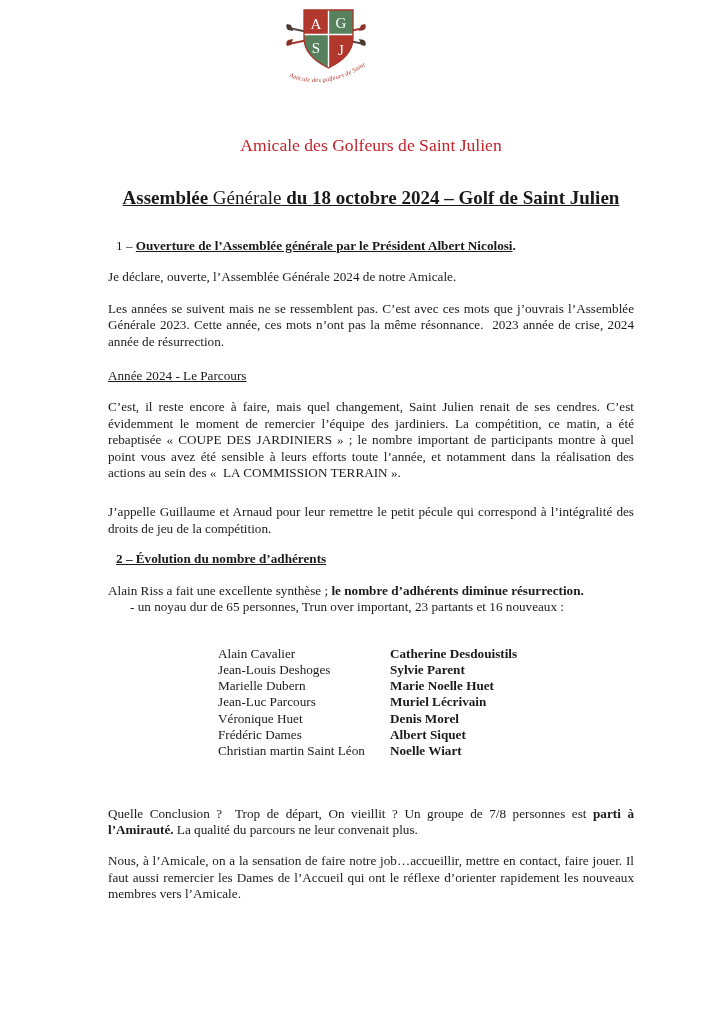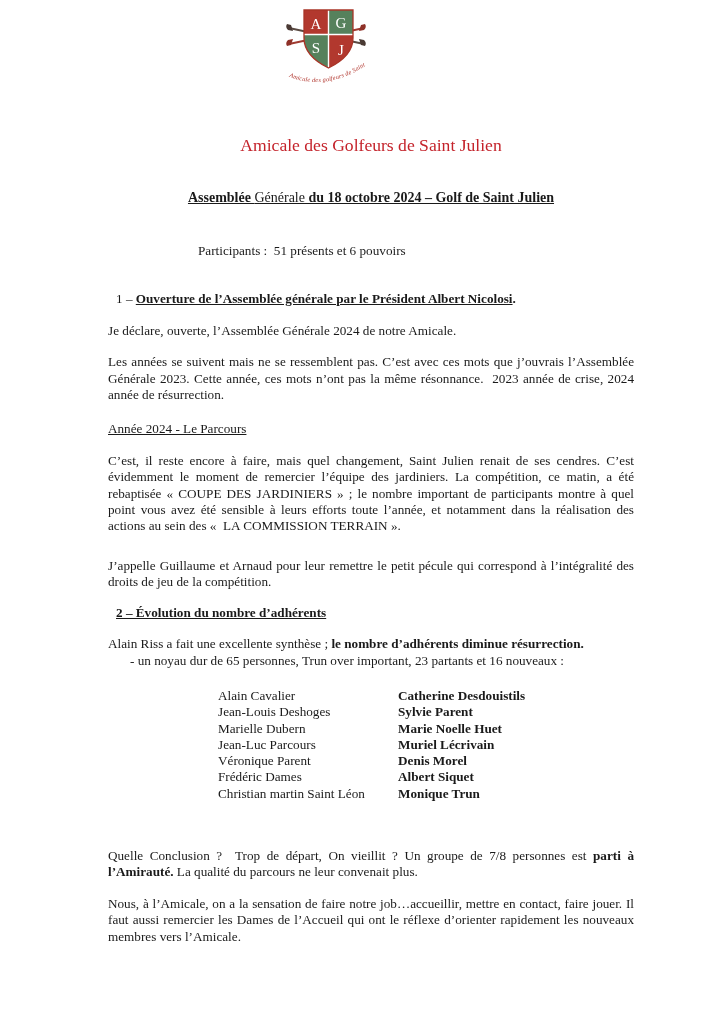--- a/index.html
+++ b/index.html
@@ -25,36 +25,35 @@
     margin: 46px 0 0 0;
     text-align: center;
     font-size: 17.6px;
     font-weight: 400;
     color: #c4232b;
     line-height: 22px;
   }
   .meeting-title {
     margin: 33px 0 0 0;
     text-align: center;
-    font-size: 14px;
+    font-size: 19px;
     font-weight: 700;
     line-height: 17px;
   }
   .u { text-decoration: underline; }
   .b { font-weight: 700; }
   .n { font-weight: 400; }
   .participants { margin: 37px 0 0 90px; }
   .h-num { margin: 32px 0 0 8px; }
   .para { margin: 15px 0 0 0; }
   .just { text-align: justify; }
   .bullet { margin: 0 0 0 22px; }
   .names {
     display: flex;
-    margin: 19px 0 0 110px;
-    gap: 8px;
+    margin: 30px 0 0 110px;
   }
   .names-col { width: 172px; }
   .names-col.second { width: auto; font-weight: bold; }
   .name-row { line-height: 16.3px; }
   .gap-top { margin-top: 46px; }
   .crest-caption {
     font-size: 6.3px;
     fill: #b0342c;
     font-style: italic;
     letter-spacing: 0.2px;
@@ -110,21 +109,20 @@
       <text class="crest-caption">
         <textPath href="#capPath" startOffset="2">Amicale des golfeurs de Saint Julien</textPath>
       </text>
     </svg>
   </div>
 
   <h1 class="doc-title">Amicale des Golfeurs de Saint Julien</h1>
 
   <h2 class="meeting-title"><span class="b u">Assemblée </span><span class="n u">Générale</span><span class="b u"> du 18 octobre 2024 – Golf de Saint Julien</span></h2>
 
-  <p class="participants">Participants :&nbsp; 51 présents et 6 pouvoirs</p>
 
   <p class="h-num"><span class="n">1 – </span><span class="b u">Ouverture de l’Assemblée générale par le Président Albert Nicolosi</span><span class="b">.</span></p>
 
   <p class="para">Je déclare, ouverte, l’Assemblée Générale 2024 de notre Amicale.</p>
 
   <p class="para just">Les années se suivent mais ne se ressemblent pas. C’est avec ces mots que j’ouvrais l’Assemblée Générale 2023. Cette année, ces mots n’ont pas la même résonnance.&nbsp; 2023 année de crise, 2024 année de résurrection.</p>
 
   <p class="para" style="margin-top:18px"><span class="u">Année 2024 - Le Parcours</span></p>
 
   <p class="para just">C’est, il reste encore à faire, mais quel changement, Saint Julien renait de ses cendres. C’est évidemment le moment de remercier l’équipe des jardiniers. La compétition, ce matin, a été rebaptisée « COUPE DES JARDINIERS » ; le nombre important de participants montre à quel point vous avez été sensible à leurs efforts toute l’année, et notamment dans la réalisation des actions au sein des «&nbsp; LA COMMISSION TERRAIN ».</p>
@@ -136,32 +134,32 @@
   <p class="para"><span>Alain Riss a fait une excellente synthèse ; </span><span class="b">le nombre d’adhérents diminue résurrection.</span></p>
 
   <p class="para bullet" style="margin-top:0">- un noyau dur de 65 personnes, Trun over important, 23 partants et 16 nouveaux :</p>
 
   <div class="names">
     <div class="names-col">
       <div class="name-row">Alain Cavalier</div>
       <div class="name-row">Jean-Louis Deshoges</div>
       <div class="name-row">Marielle Dubern</div>
       <div class="name-row">Jean-Luc Parcours</div>
-      <div class="name-row">Véronique Parent</div>
+      <div class="name-row">Véronique Huet</div>
       <div class="name-row">Frédéric Dames</div>
       <div class="name-row">Christian martin Saint Léon</div>
     </div>
     <div class="names-col second">
       <div class="name-row">Catherine Desdouistils</div>
       <div class="name-row">Sylvie Parent</div>
       <div class="name-row">Marie Noelle Huet</div>
       <div class="name-row">Muriel Lécrivain</div>
       <div class="name-row">Denis Morel</div>
       <div class="name-row">Albert Siquet</div>
-      <div class="name-row">Monique Trun</div>
+      <div class="name-row">Noelle Wiart</div>
     </div>
   </div>
 
   <p class="para just gap-top"><span>Quelle Conclusion ?&nbsp; Trop de départ, On vieillit ? Un groupe de 7/8 personnes est </span><span class="b">parti à l’Amirauté.</span><span> La qualité du parcours ne leur convenait plus.</span></p>
 
   <p class="para just">Nous, à l’Amicale, on a la sensation de faire notre job…accueillir, mettre en contact, faire jouer. Il faut aussi remercier les Dames de l’Accueil qui ont le réflexe d’orienter rapidement les nouveaux membres vers l’Amicale.</p>
 
 </div>
 
 </body></html>

